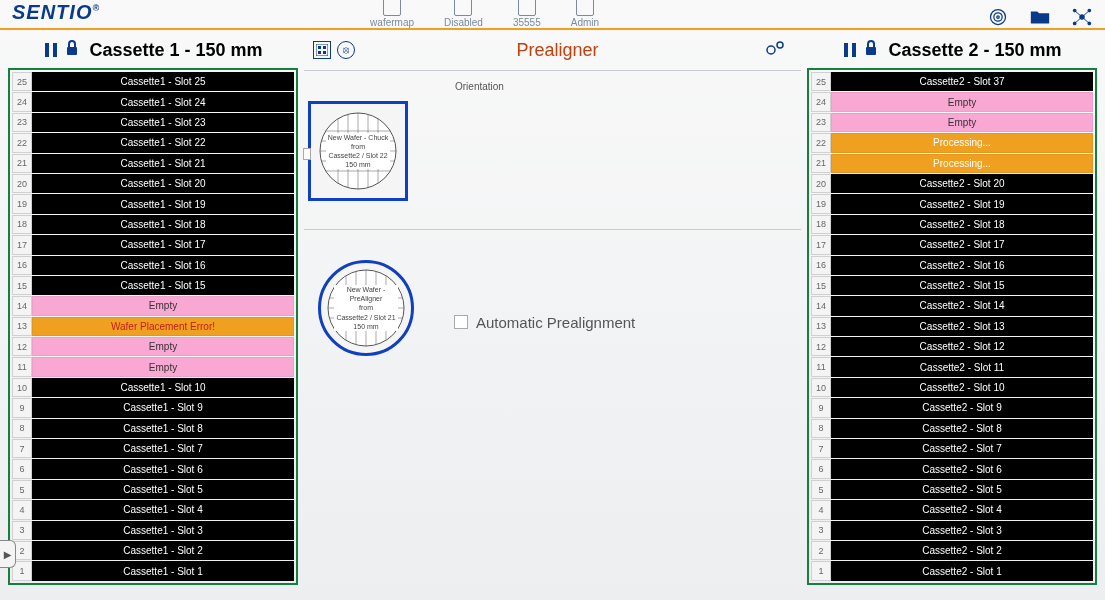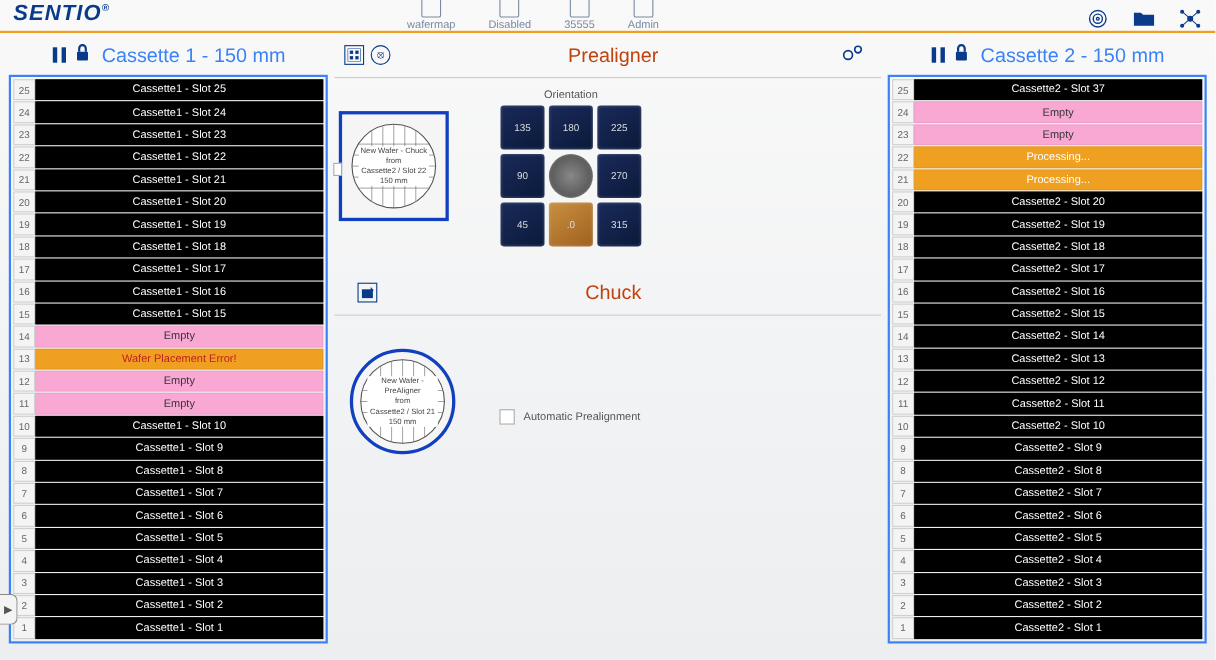--- a/index.html
+++ b/index.html
@@ -17,25 +17,25 @@
 
   
   .main { display: flex; padding: 6px 8px 6px 8px; height: 566px; gap: 6px; }
   .col { display: flex; flex-direction: column; }
   .col.cassette { width: 290px; }
   .col.mid { flex: 1; }
 
   
   .section-head { display: flex; align-items: center; justify-content: center; gap: 10px; height: 28px; margin-bottom: 4px; }
   .section-head .lead-icons { display: flex; gap: 6px; align-items: center; }
-  .section-head h2 { color: #3b82f6; font-weight: 400; font-size: 18px; }
+  .section-head h2 { color: #000000; font-weight: 700; font-size: 18px; }
   .cassette-icon { width: 16px; height: 16px; display: inline-block; }
   .lock-icon { color: #0a3a8a; }
 
-  .slot-grid { border: 2px solid #3b82f6; padding: 2px; display: flex; flex-direction: column; gap: 1px; }
+  .slot-grid { border: 2px solid #15803d; padding: 2px; display: flex; flex-direction: column; gap: 1px; }
   .slot { display: flex; height: 19.4px; }
   .slot-num { width: 20px; background: #f4f4f4; border: 1px solid #d0d0d0; color: #666; font-size: 9px; display: flex; align-items: center; justify-content: center; }
   .slot-label { flex: 1; display: flex; align-items: center; justify-content: center; font-size: 10px; border: 1px solid rgba(0,0,0,0.05); }
   .slot.st-filled .slot-label { background: #000000; color: #fff; }
   .slot.st-empty  .slot-label { background: #f9a8d4; color: #333; }
   .slot.st-error  .slot-label { background: #f0a020; color: #c02020; }
   .slot.st-proc   .slot-label { background: #f0a020; color: #fff; }
 
   
   .mid-top { position: relative; }
@@ -54,21 +54,21 @@
   .orient-block { display:flex; flex-direction:column; align-items:center;padding-left:29px; }
   .orient-title { font-size: 10px; color:#555; margin-bottom:4px; }
   .orient-grid { display:grid; grid-template-columns: repeat(3,40px); grid-template-rows: repeat(3,40px); gap:4px; }
   .orient-cell { background: linear-gradient(145deg,#1a2a5a,#0a1a3a); border-radius:3px; display:flex; align-items:center; justify-content:center; color:#ddd; font-size:9px; cursor:pointer; box-shadow: inset 0 0 3px rgba(255,255,255,0.3); }
   .orient-cell.wafer { background: radial-gradient(#888,#444); border-radius:50%; }
   .orient-cell.dim { background: linear-gradient(145deg,#c89040,#a06020); }
 
   .chuck-block { margin-top: 24px; }
   .chuck-body { display:flex; align-items:center; padding: 30px 4px 0 14px; gap:40px; }
   .chuck-body .wafer-box { border-radius:50%; width:96px; height:96px; margin-top:0; }
-  .auto-row { display:flex; align-items:center; gap:8px; font-size:10px; color:#555;margin-top:28px; }
+  .auto-row { display:flex; align-items:center; gap:8px; font-size:15px; color:#555;margin-top:28px; }
   .auto-row .checkbox { width:14px; height:14px; border:1px solid #aaa; background:#fff; }
 
   
   .play-tab { position:absolute; left:0; top:540px; width:16px; height:28px; border:1px solid #888; border-left:none; border-radius:0 6px 6px 0; background:#f4f4f4; display:flex; align-items:center; justify-content:center; font-size:10px; color:#555; cursor:pointer; }
 
   .mid .section-head .lead-icons, .mid .mid-head .lead, .mid .mid-head .trail { color:#0a3a8a; }
 
   .sq-icon { width:18px; height:18px; border:1px solid #0a3a8a; display:inline-flex; align-items:center; justify-content:center; font-size:10px; color:#0a3a8a; }
 </style>
 </head>
@@ -286,48 +286,25 @@
           <div class="label">
             <span>New Wafer - Chuck</span><br>
             <span>from</span><br>
             <span>Cassette2 / Slot 22</span><br>
             <span>150 mm</span>
           </div>
         </div>
 
         <div class="orient-block">
           <div class="orient-title">Orientation</div>
-          <div class="orient-grid" id="orient-grid">
-              <div class="orient-cell">135</div>
-              <div class="orient-cell">180</div>
-              <div class="orient-cell">225</div>
-              <div class="orient-cell">90</div>
-              <div class="orient-cell wafer"></div>
-              <div class="orient-cell">270</div>
-              <div class="orient-cell">45</div>
-              <div class="orient-cell dim">.0</div>
-              <div class="orient-cell">315</div>
-            </div>
         </div>
       </div>
     </div>
 
     <div class="chuck-block">
-      <div class="mid-head">
-        <span class="lead">
-          <span class="sq-icon">
-              <svg width="12" height="12" viewBox="0 0 12 12" fill="#0a3a8a">
-                <rect x="1" y="3" width="10" height="8"></rect>
-                <path d="M9 1l3 3-3 0z"></path>
-              </svg>
-            </span>
-        </span>
-        <h2>Chuck</h2>
-        <span class="trail"></span>
-      </div>
       <div class="mid-rule"></div>
       <div class="chuck-body">
         <div class="wafer-box">
           <svg class="wafer-svg" viewBox="0 0 80 80">
               <circle cx="40" cy="40" r="38" fill="#fff" stroke="#555"></circle>
               <g stroke="#555" stroke-width="0.5">
             <line x1="8" y1="20" x2="72" y2="20"></line>
                 <line x1="4" y1="30" x2="76" y2="30"></line>
                 <line x1="2" y1="40" x2="78" y2="40"></line>
                 <line x1="4" y1="50" x2="76" y2="50"></line>

